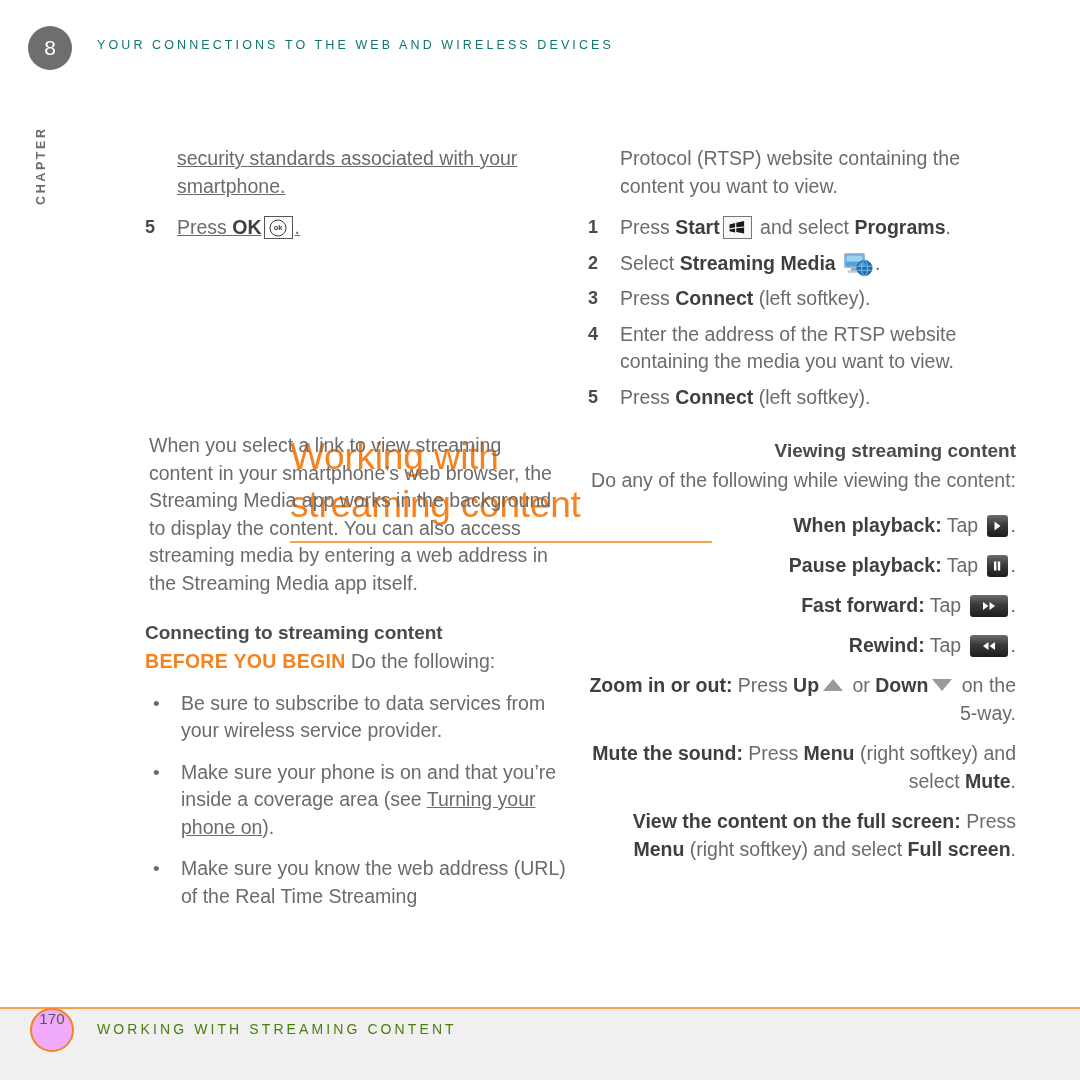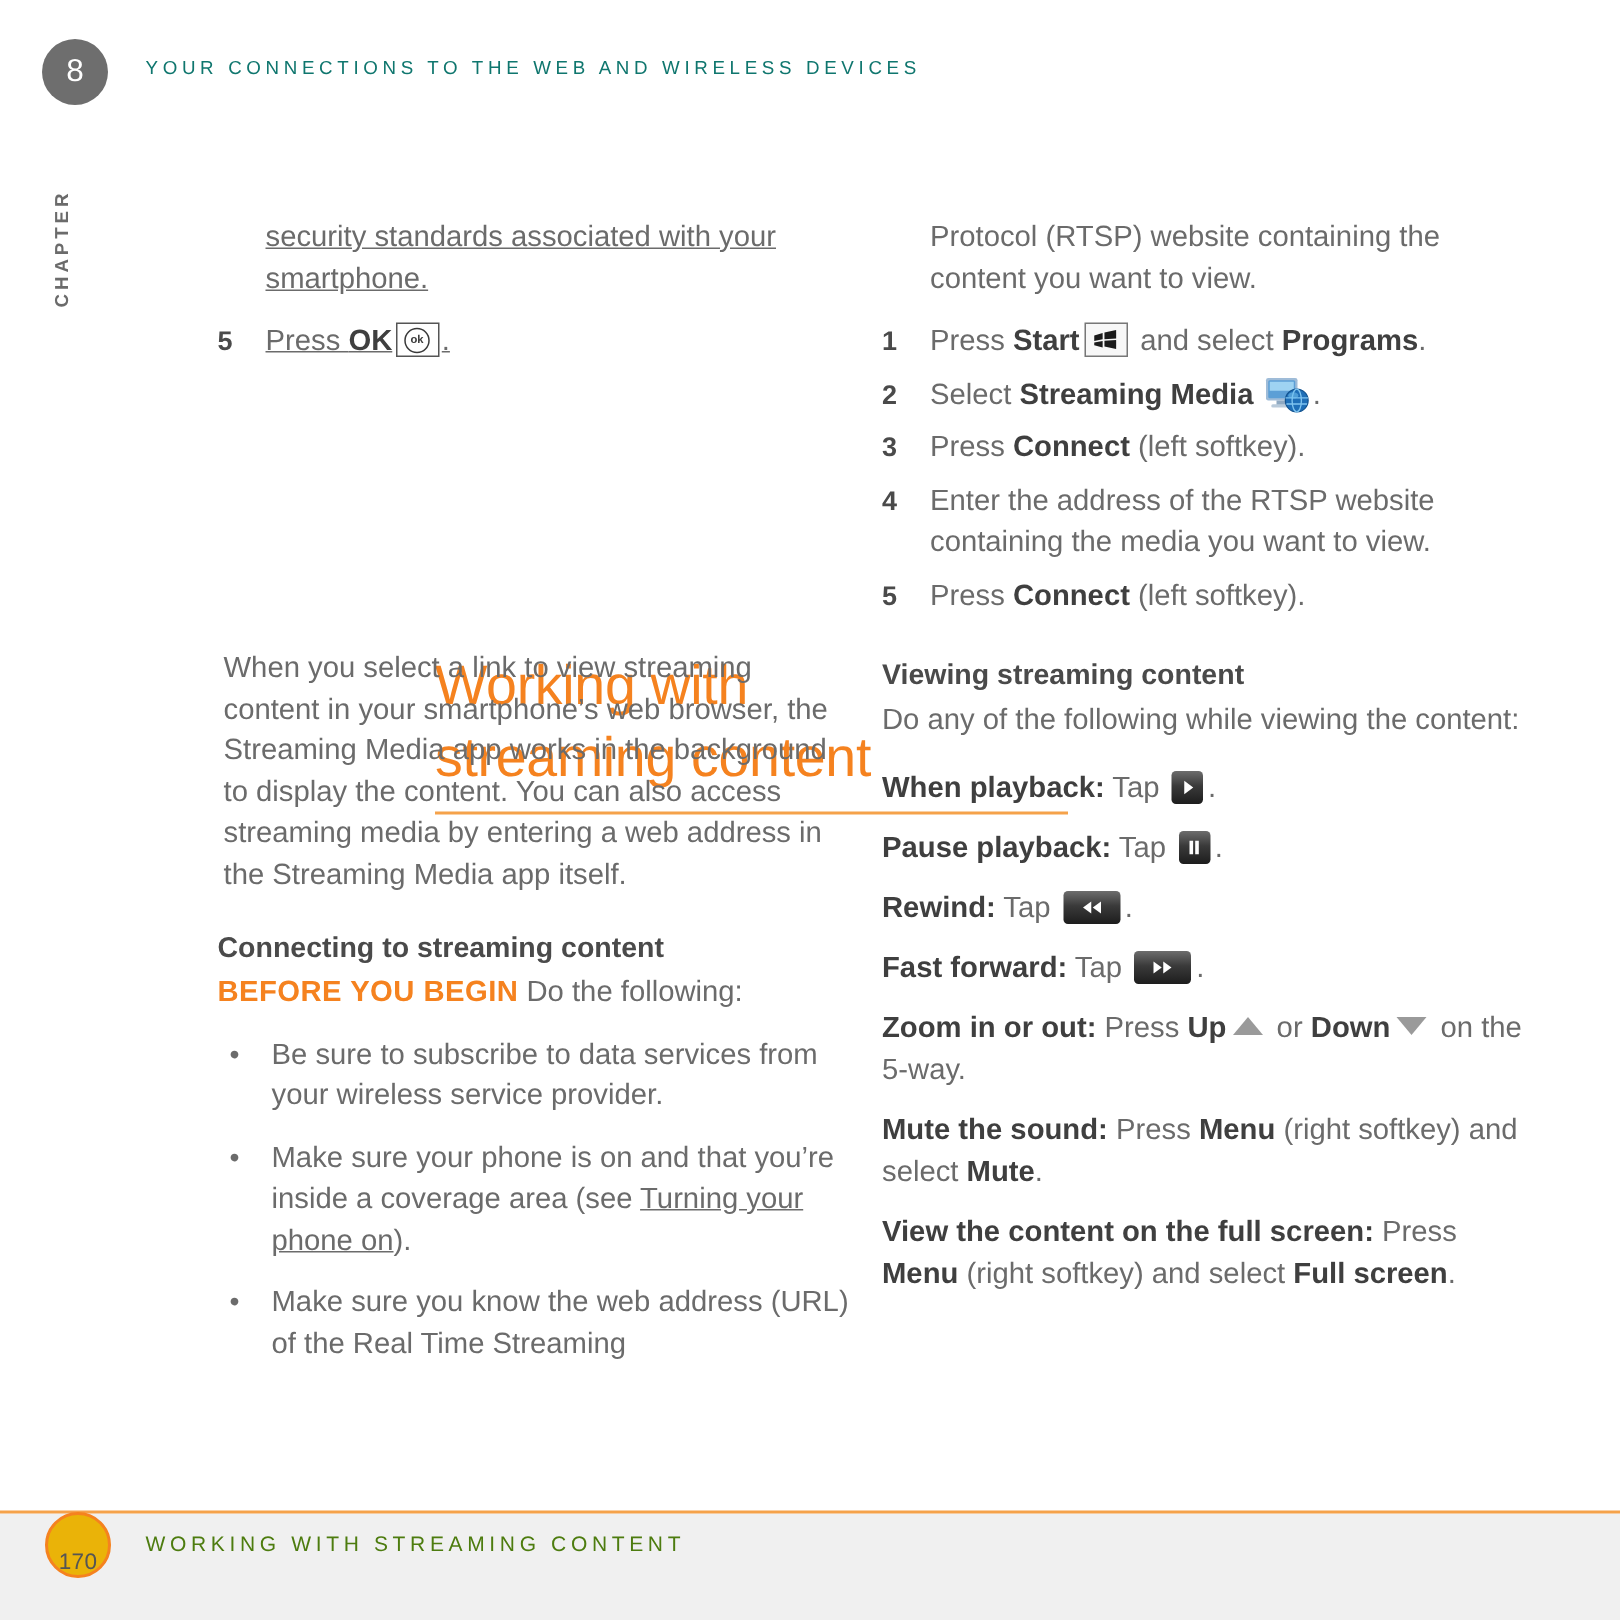--- a/index.html
+++ b/index.html
@@ -270,23 +270,23 @@
     background: #F5A24A;
   }
   .page-number {
     position: absolute;
     left: 30px;
     top: 1008px;
     width: 40px;
     height: 40px;
     border-radius: 50%;
     border: 2px solid #F5821F;
-    background: #eab308;
+    background: #f0abfc;
     display: flex;
-    align-items: flex-end;
+    align-items: flex-start;
     justify-content: center;
     font-size: 15px;
     color: #555;
     letter-spacing: 0.2px;
   }
   .footer-title {
     position: absolute;
     left: 97px;
     top: 1021px;
     font-size: 14px;
@@ -391,21 +391,21 @@
 
       <li>
         <span class="num">4</span><span>Enter the address of the RTSP website containing the media you want to view.</span>
       </li>
 
       <li>
         <span class="num">5</span><span>Press </span><b>Connect</b><span> (left softkey).</span>
       </li>
     </ul>
 
-    <div style="margin-top:26px;">
+    <div style="margin-top:26px;text-align:right;">
       <h3 class="subhead" style="margin-bottom:3px;">Viewing streaming content</h3>
       <p class="body-text" style="margin:0 0 16px 0;">Do any of the following while viewing the content:</p>
 
       <div class="deflist">
 
         <p>
           <span class="term">When playback:</span><span> Tap </span><span class="ico ico-btn ico-play">
               <svg width="9" height="11" viewBox="0 0 9 11">
                 <polygon points="2,1 8,5.5 2,10" fill="#ffffff"></polygon>
               </svg>
@@ -415,38 +415,38 @@
         <p>
           <span class="term">Pause playback:</span><span> Tap </span><span class="ico ico-btn ico-pause">
               <svg width="8" height="11" viewBox="0 0 8 11">
                 <rect x="1" y="1" width="2.4" height="9" fill="#ffffff"></rect>
                 <rect x="4.8" y="1" width="2.4" height="9" fill="#ffffff"></rect>
               </svg>
             </span><span>.</span>
         </p>
 
         <p>
+          <span class="term">Fast forward:</span><span> Tap </span><span class="ico ico-btn ico-ff">
+              <svg width="15" height="10" viewBox="0 0 15 10">
+                <polygon points="1.5,1 1.5,9 7,5" fill="#ffffff"></polygon>
+                <polygon points="8,1 8,9 13.5,5" fill="#ffffff"></polygon>
+              </svg>
+            </span><span>.</span>
+        </p>
+
+        <p>
           <span class="term">Rewind:</span><span> Tap </span><span class="ico ico-btn ico-rew">
               <svg width="15" height="10" viewBox="0 0 15 10">
                 <polygon points="7,1 7,9 1.5,5" fill="#ffffff"></polygon>
                 <polygon points="13.5,1 13.5,9 8,5" fill="#ffffff"></polygon>
               </svg>
             </span><span>.</span>
         </p>
 
         <p>
-          <span class="term">Fast forward:</span><span> Tap </span><span class="ico ico-btn ico-ff">
-              <svg width="15" height="10" viewBox="0 0 15 10">
-                <polygon points="1.5,1 1.5,9 7,5" fill="#ffffff"></polygon>
-                <polygon points="8,1 8,9 13.5,5" fill="#ffffff"></polygon>
-              </svg>
-            </span><span>.</span>
-        </p>
-
-        <p>
           <span class="term">Zoom in or out:</span><span> Press </span><b>Up</b><span class="ico ico-tri ico-up"></span><span> or </span><b>Down</b><span class="ico ico-tri ico-down"></span><span> on the 5-way.</span>
         </p>
 
         <p>
           <span class="term">Mute the sound:</span><span> Press </span><b>Menu</b><span> (right softkey) and select </span><b>Mute</b><span>.</span>
         </p>
 
         <p>
           <span class="term">View the content on the full screen:</span><span> Press </span><b>Menu</b><span> (right softkey) and select </span><b>Full screen</b><span>.</span>
         </p>

